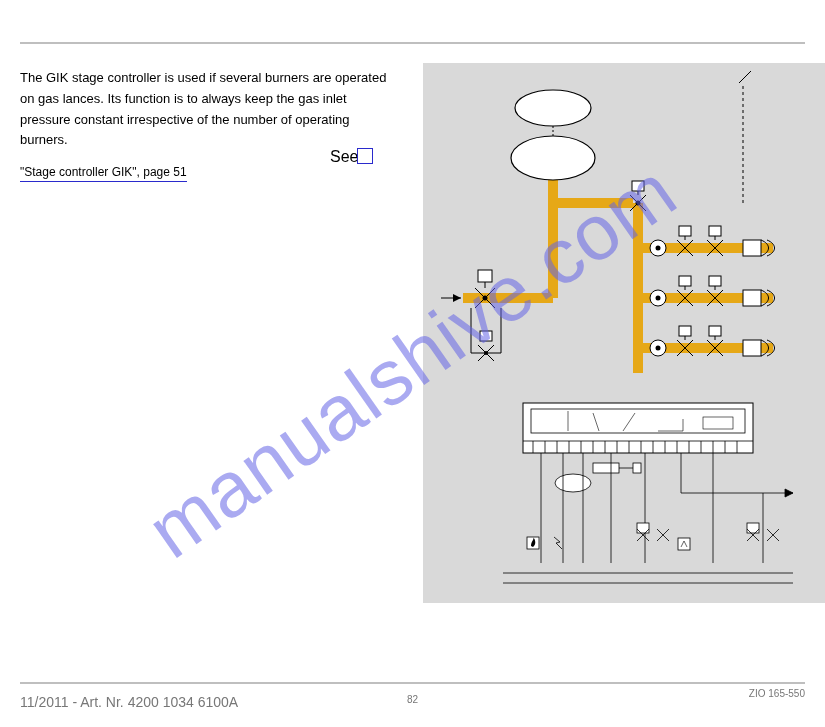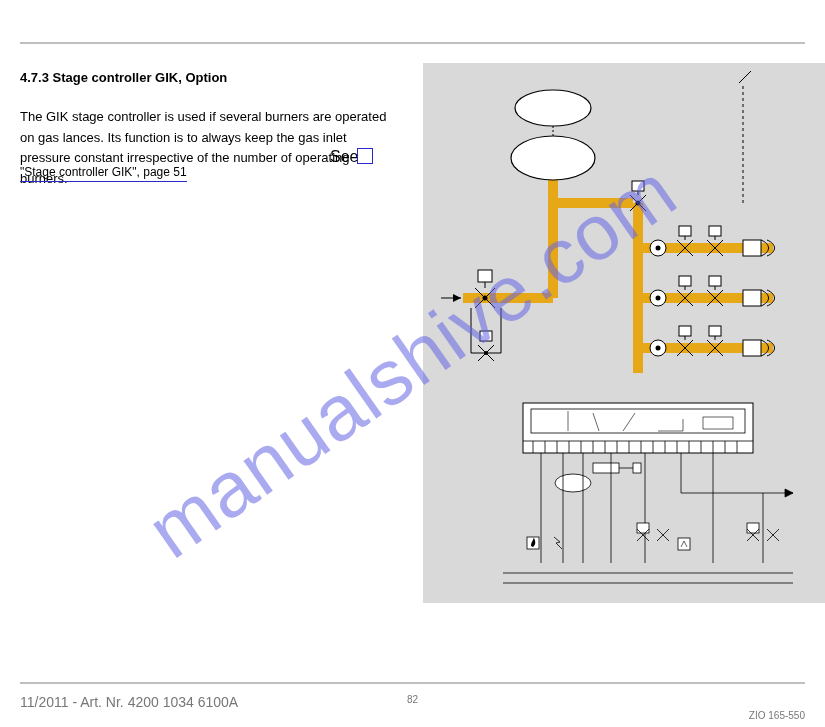--- a/index.html
+++ b/index.html
@@ -76,21 +76,21 @@
     left: 0;
     top: 694px;
     width: 785px;
     text-align: center;
     font-size: 10px;
     color: #777;
   }
   .footer-right {
     position: absolute;
     right: 0;
-    top: 710px;
+    top: 688px;
     font-size: 10px;
     color: #777;
   }
   
   .panel {
     position: absolute;
     left: 403px;
     top: 63px;
     width: 402px;
     height: 540px;
@@ -113,21 +113,20 @@
   svg { position: absolute; }
 </style>
 </head>
 <body>
 
 <div class="page">
 
   <div class="hr-top"></div>
 
   <div class="left-col">
-    <div class="heading">4.7.3 Stage controller GIK, Option</div>
     <div>The GIK stage controller is used if several burners are operated on gas lances. Its function is to always keep the gas inlet pressure constant irrespective of the number of operating burners.</div>
   </div>
 
   <span style="position:absolute; left:310px; top:148px; font-size:16px;">See </span>
   <span class="see-box"></span>
   <span class="link-row">
     <span>"Stage controller GIK", page 51</span>
   </span>
 
   <div class="panel">

